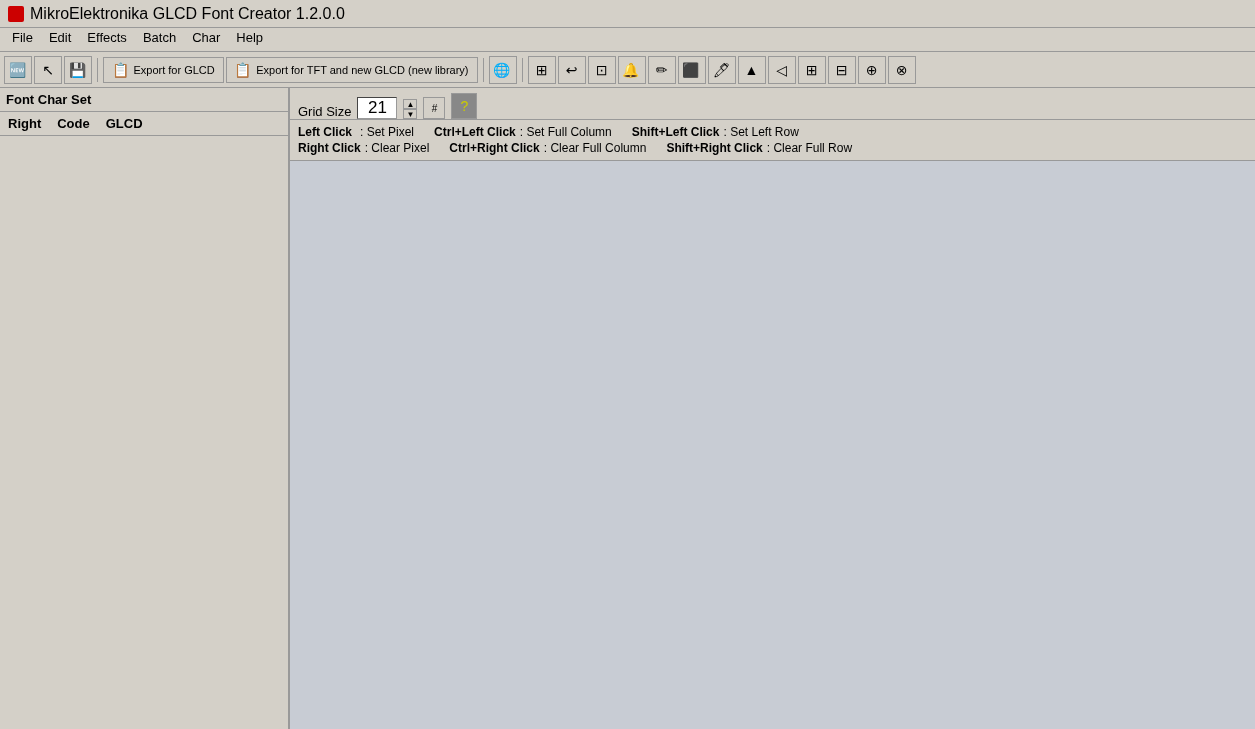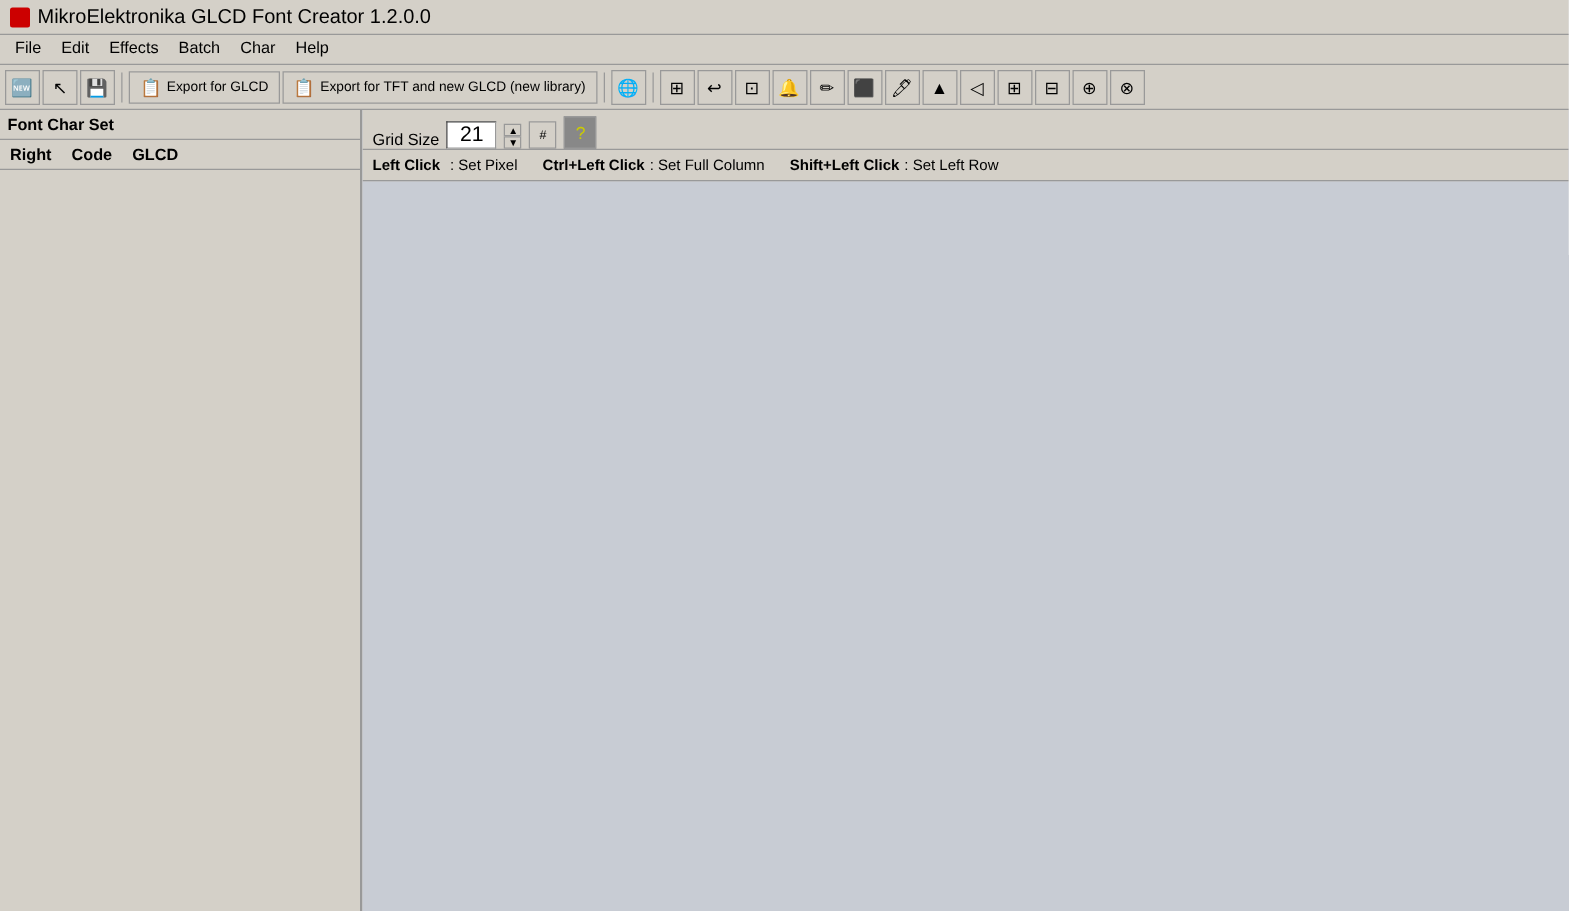--- a/index.html
+++ b/index.html
@@ -176,20 +176,34 @@
         </div>
         <div class="instr-item">
           <span class="instr-key">Ctrl+Left Click</span>
           <span class="instr-val">: Set Full Column</span>
         </div>
         <div class="instr-item">
           <span class="instr-key">Shift+Left Click</span>
           <span class="instr-val">: Set Left Row</span>
         </div>
       </div>
+      <div class="instr-row">
+        <div class="instr-item">
+          <span class="instr-key">Right Click</span>
+          <span class="instr-val">: Clear Pixel</span>
+        </div>
+        <div class="instr-item">
+          <span class="instr-key">Ctrl+Right Click</span>
+          <span class="instr-val">: Clear Full Column</span>
+        </div>
+        <div class="instr-item">
+          <span class="instr-key">Shift+Right Click</span>
+          <span class="instr-val">: Clear Full Row</span>
+        </div>
+      </div>
     </div>
 
     <div id="work-area">
 
       <svg id="arrow-svg">
 
         <line x1="130" y1="10" x2="280" y2="170" stroke="#111" stroke-width="2.5"></line>
         <polygon points="274,165 290,172 278,180" fill="#111"></polygon>
       </svg>
 

